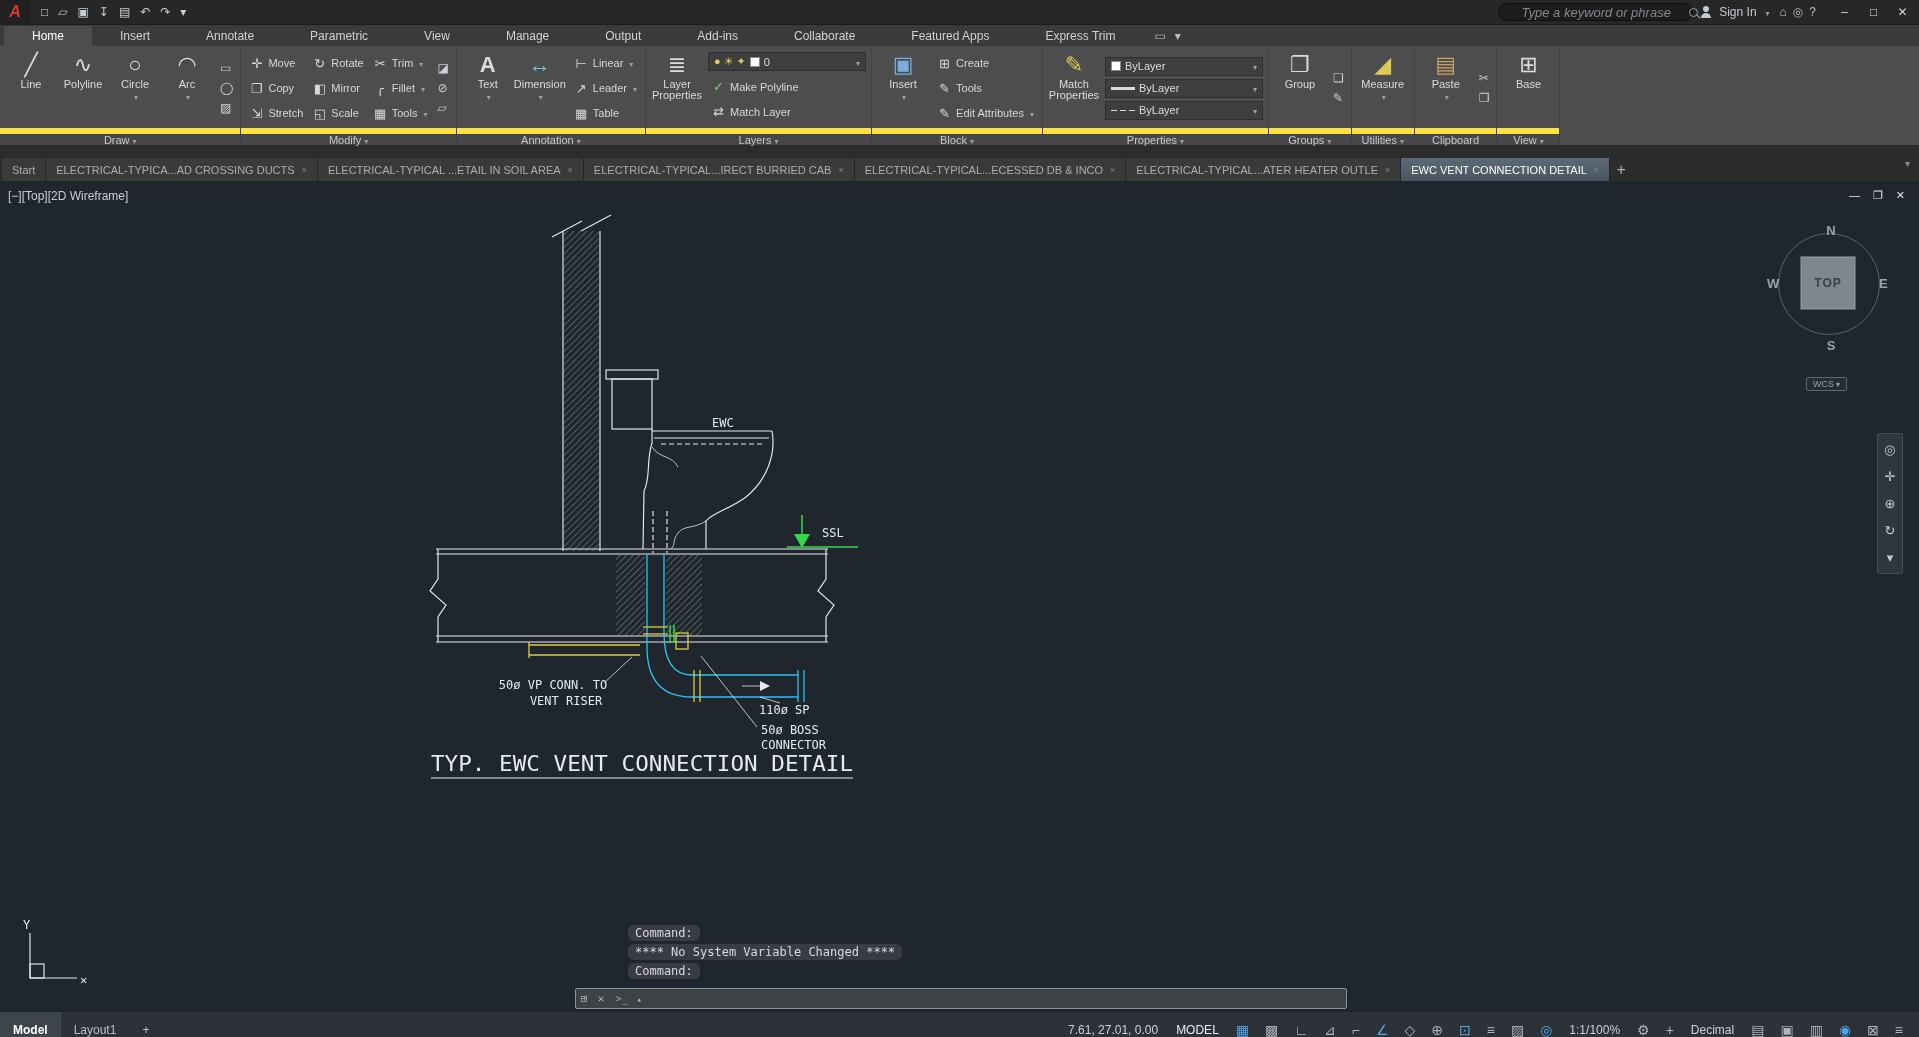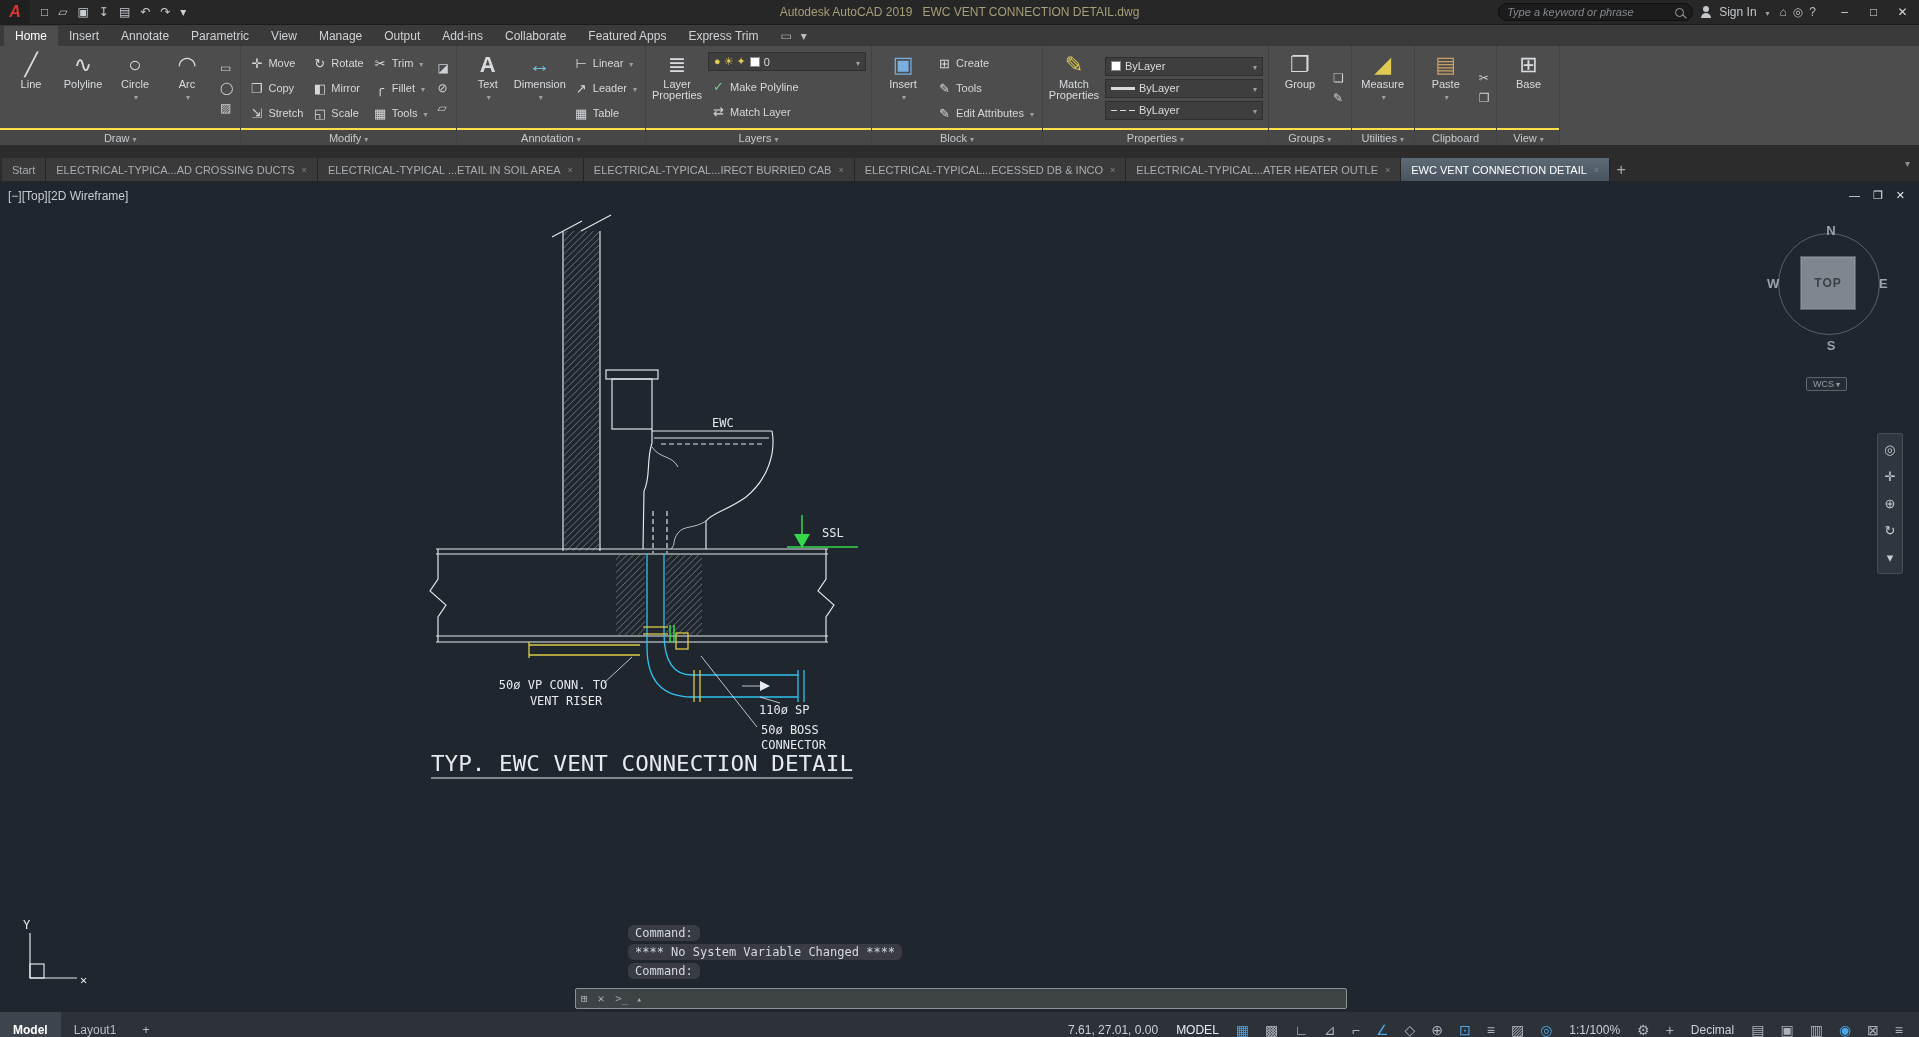--- a/index.html
+++ b/index.html
@@ -12,45 +12,45 @@
   .logo{width:30px;height:25px;display:flex;align-items:center;justify-content:center;
         font-weight:bold;font-style:italic;font-size:16px;color:#d8382e;background:#202020;}
   .qat{display:flex;align-items:center;padding:0 6px;}
   .qat-ic{padding:0 5px;font-size:12px;color:#c9ced3;}
   .tb-title{position:absolute;left:0;right:0;text-align:center;color:#a89e78;font-size:12px;
             white-space:pre;pointer-events:none;}
   .tb-right{margin-left:auto;display:flex;align-items:center;gap:7px;position:relative;z-index:1;padding-right:2px;}
   .searchbox{display:flex;align-items:center;background:#1c1c1c;border:1px solid #101010;
              border-radius:9px;height:18px;width:195px;padding:0 8px;}
   .searchbox input{flex:1;background:transparent;border:none;outline:none;color:#bbb;
-                   font-size:11px;font-style:italic;font-family:"Liberation Sans",sans-serif;}
+                   font-size:13px;font-style:italic;font-family:"Liberation Sans",sans-serif;text-align:center;}
   .searchbox input::placeholder{color:#85898e;font-style:italic;}
   .mag{width:9px;height:9px;border:1.4px solid #9aa0a6;border-radius:50%;position:relative;margin-left:4px;flex:none;}
   .mag::after{content:"";position:absolute;width:5px;height:1.4px;background:#9aa0a6;
               transform:rotate(45deg);right:-4px;bottom:-2px;}
   .person{width:12px;height:12px;position:relative;display:inline-block;}
   .person::before{content:"";position:absolute;top:0;left:3px;width:6px;height:6px;border-radius:50%;background:#c3c8cd;}
   .person::after{content:"";position:absolute;bottom:0;left:1px;width:10px;height:5px;border-radius:5px 5px 0 0;background:#c3c8cd;}
   .caret::after{content:"▾";font-size:8px;color:#9aa0a6;margin-left:2px;}
   .tb-ic{font-size:12px;color:#b9bec3;padding:0 3px;}
   .winbtns{display:flex;margin-left:4px;}
   .winbtn{width:29px;height:25px;display:flex;align-items:center;justify-content:center;font-size:12px;color:#d6d9dc;}
 
   
   .ribbontabs{height:21px;background:#3a3a3a;display:flex;align-items:flex-end;padding-left:4px;
               font-size:12px;color:#cfd2d5;}
-  .rtab{padding:3px 11px;white-space:nowrap;}
+  .rtab{padding:3px 28px;white-space:nowrap;}
   .rtab.active{background:#4d4d4d;color:#ffffff;}
   .rtab-extra{display:flex;align-items:center;gap:3px;color:#9aa0a6;font-size:10px;padding:3px 8px;}
 
   
   .ribbon{height:99px;background:#4d4d4d;display:flex;align-items:stretch;font-size:11px;}
   .panel{display:flex;flex-direction:column;border-right:1px solid #424242;}
   .pbody{flex:1;display:flex;align-items:stretch;padding:2px 5px 0;gap:5px;}
-  .plabel{height:17px;background:#474747;border-top:2px solid #fde047;color:#c6c9cc;
+  .plabel{height:17px;background:#474747;border-top:6px solid #fde047;color:#c6c9cc;
           display:flex;align-items:center;justify-content:center;font-size:11px;gap:1px;}
   .bigrow{display:flex;}
   .bigbtn{width:52px;display:flex;flex-direction:column;align-items:center;color:#d9dcdf;padding-top:2px;}
   .bicon{height:29px;font-size:22px;line-height:29px;color:#d9dcdf;}
   .blabel{font-size:11px;line-height:11px;text-align:center;max-width:56px;}
   .minicol{display:flex;flex-direction:column;justify-content:center;gap:6px;padding:0 2px;}
   .mini{font-size:12px;color:#cfd3d7;display:flex;align-items:center;}
   .mgrid{display:grid;grid-template-rows:repeat(3,25px);grid-auto-flow:column;column-gap:3px;align-content:center;}
   .smallbtn{display:flex;align-items:center;gap:4px;color:#d5d8db;padding:0 3px;height:25px;white-space:nowrap;}
   .sicon{width:15px;text-align:center;font-size:13px;flex:none;}
@@ -147,21 +147,20 @@
   <div class="qat" id="qat" data-name="quick-access-toolbar">
       <span class="qat-ic" data-name="new-file-icon">□</span>
       <span class="qat-ic" data-name="open-file-icon">▱</span>
       <span class="qat-ic" data-name="save-icon">▣</span>
       <span class="qat-ic" data-name="save-as-icon">↧</span>
       <span class="qat-ic" data-name="plot-icon">▤</span>
       <span class="qat-ic" data-name="undo-icon">↶</span>
       <span class="qat-ic" data-name="redo-icon">↷</span>
       <span class="qat-ic" data-name="qat-menu-icon">▾</span>
     </div>
-  <div class="tb-title" data-name="window-title">Autodesk AutoCAD 2019   EWC VENT CONNECTION DETAIL.dwg</div>
   <div class="tb-right" data-name="title-bar-right">
     <div class="searchbox" data-name="search-box">
       <input data-name="search-input" placeholder="Type a keyword or phrase" style="">
       <span class="mag" data-name="search-icon"></span>
     </div>
     <span class="person" data-name="user-icon"></span>
     <span data-name="sign-in-button">Sign In</span>
     <span class="caret" data-name="sign-in-caret-icon"></span>
     <span id="tb-extra" data-name="title-bar-icons" style="display:flex;align-items:center;">
         <span class="tb-ic" data-name="app-store-icon">⌂</span>

